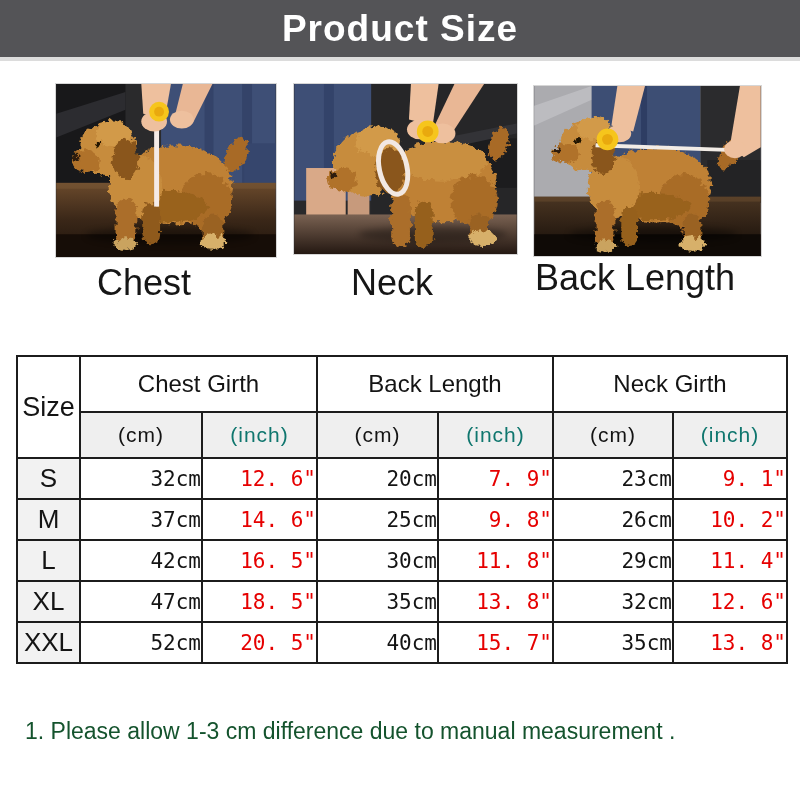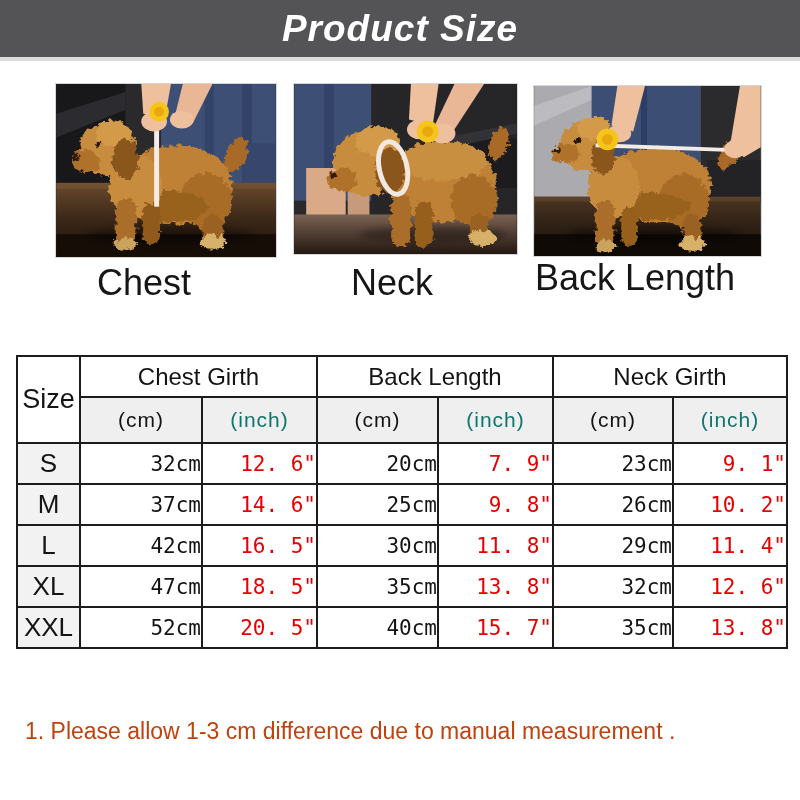--- a/index.html
+++ b/index.html
@@ -4,21 +4,21 @@
 <style>
   html,body { margin:0; padding:0; background:#ffffff; }
   .page {
     position:relative; width:800px; height:800px; overflow:hidden;
     background:#ffffff; font-family:"Liberation Sans", sans-serif;
   }
 
   
   .banner {
     position:absolute; left:0; top:0; width:800px; height:57px;
-    background:#545457; display:flex; align-items:center; justify-content:center;font-style:italic;
+    background:#545457; display:flex; align-items:center; justify-content:center;
   }
   .banner-title {
     color:#ffffff; font-size:37px; font-weight:bold; letter-spacing:1px;
   }
   .banner-strip {
     position:absolute; left:0; top:57px; width:800px; height:4px; background:#dcdcdc;
   }
 
   
   .photo {
@@ -40,35 +40,35 @@
 
   
   .size-table {
     position:absolute; left:16px; top:355px;
     border-collapse:collapse; table-layout:fixed;
   }
   .size-table th, .size-table td {
     border:2px solid #1c1c1c; text-align:center; vertical-align:middle;
     padding:0; color:#141414; font-weight:400; overflow:hidden;
   }
-  tr.group-row   { height:41px;border-radius:19px; }
+  tr.group-row   { height:56px;border-radius:19px; }
   tr.sub-row     { height:46px;margin-left:21px; }
   tr.data-row    { height:41px; }
   th.corner      { font-size:27px; background:#ffffff; }
   th.group       { font-size:24px; background:#ffffff; }
   th.sub         { font-size:21px; background:#efefef; letter-spacing:1px; }
   th.sub.inch    { color:#0f766e; }
   th.size-cell   { font-size:26px; background:#f2f2f2; }
   td.num         { font-family:"DejaVu Sans Mono", monospace; font-size:21px; background:#ffffff;text-align:right; }
   td.num.inch    { color:#e60000; }
 
   
   .notes { position:absolute; left:25px; top:708px; }
   .note-line {
-    color:#c2410c; font-size:23px; line-height:46px; white-space:nowrap;
+    color:#14532d; font-size:23px; line-height:46px; white-space:nowrap;
   }
 </style>
 </head>
 <body>
 
 <div class="page">
 
   <svg width="0" height="0" style="position:absolute" aria-hidden="true">
     <defs>
       <filter id="fluff" x="-15%" y="-15%" width="130%" height="130%">

